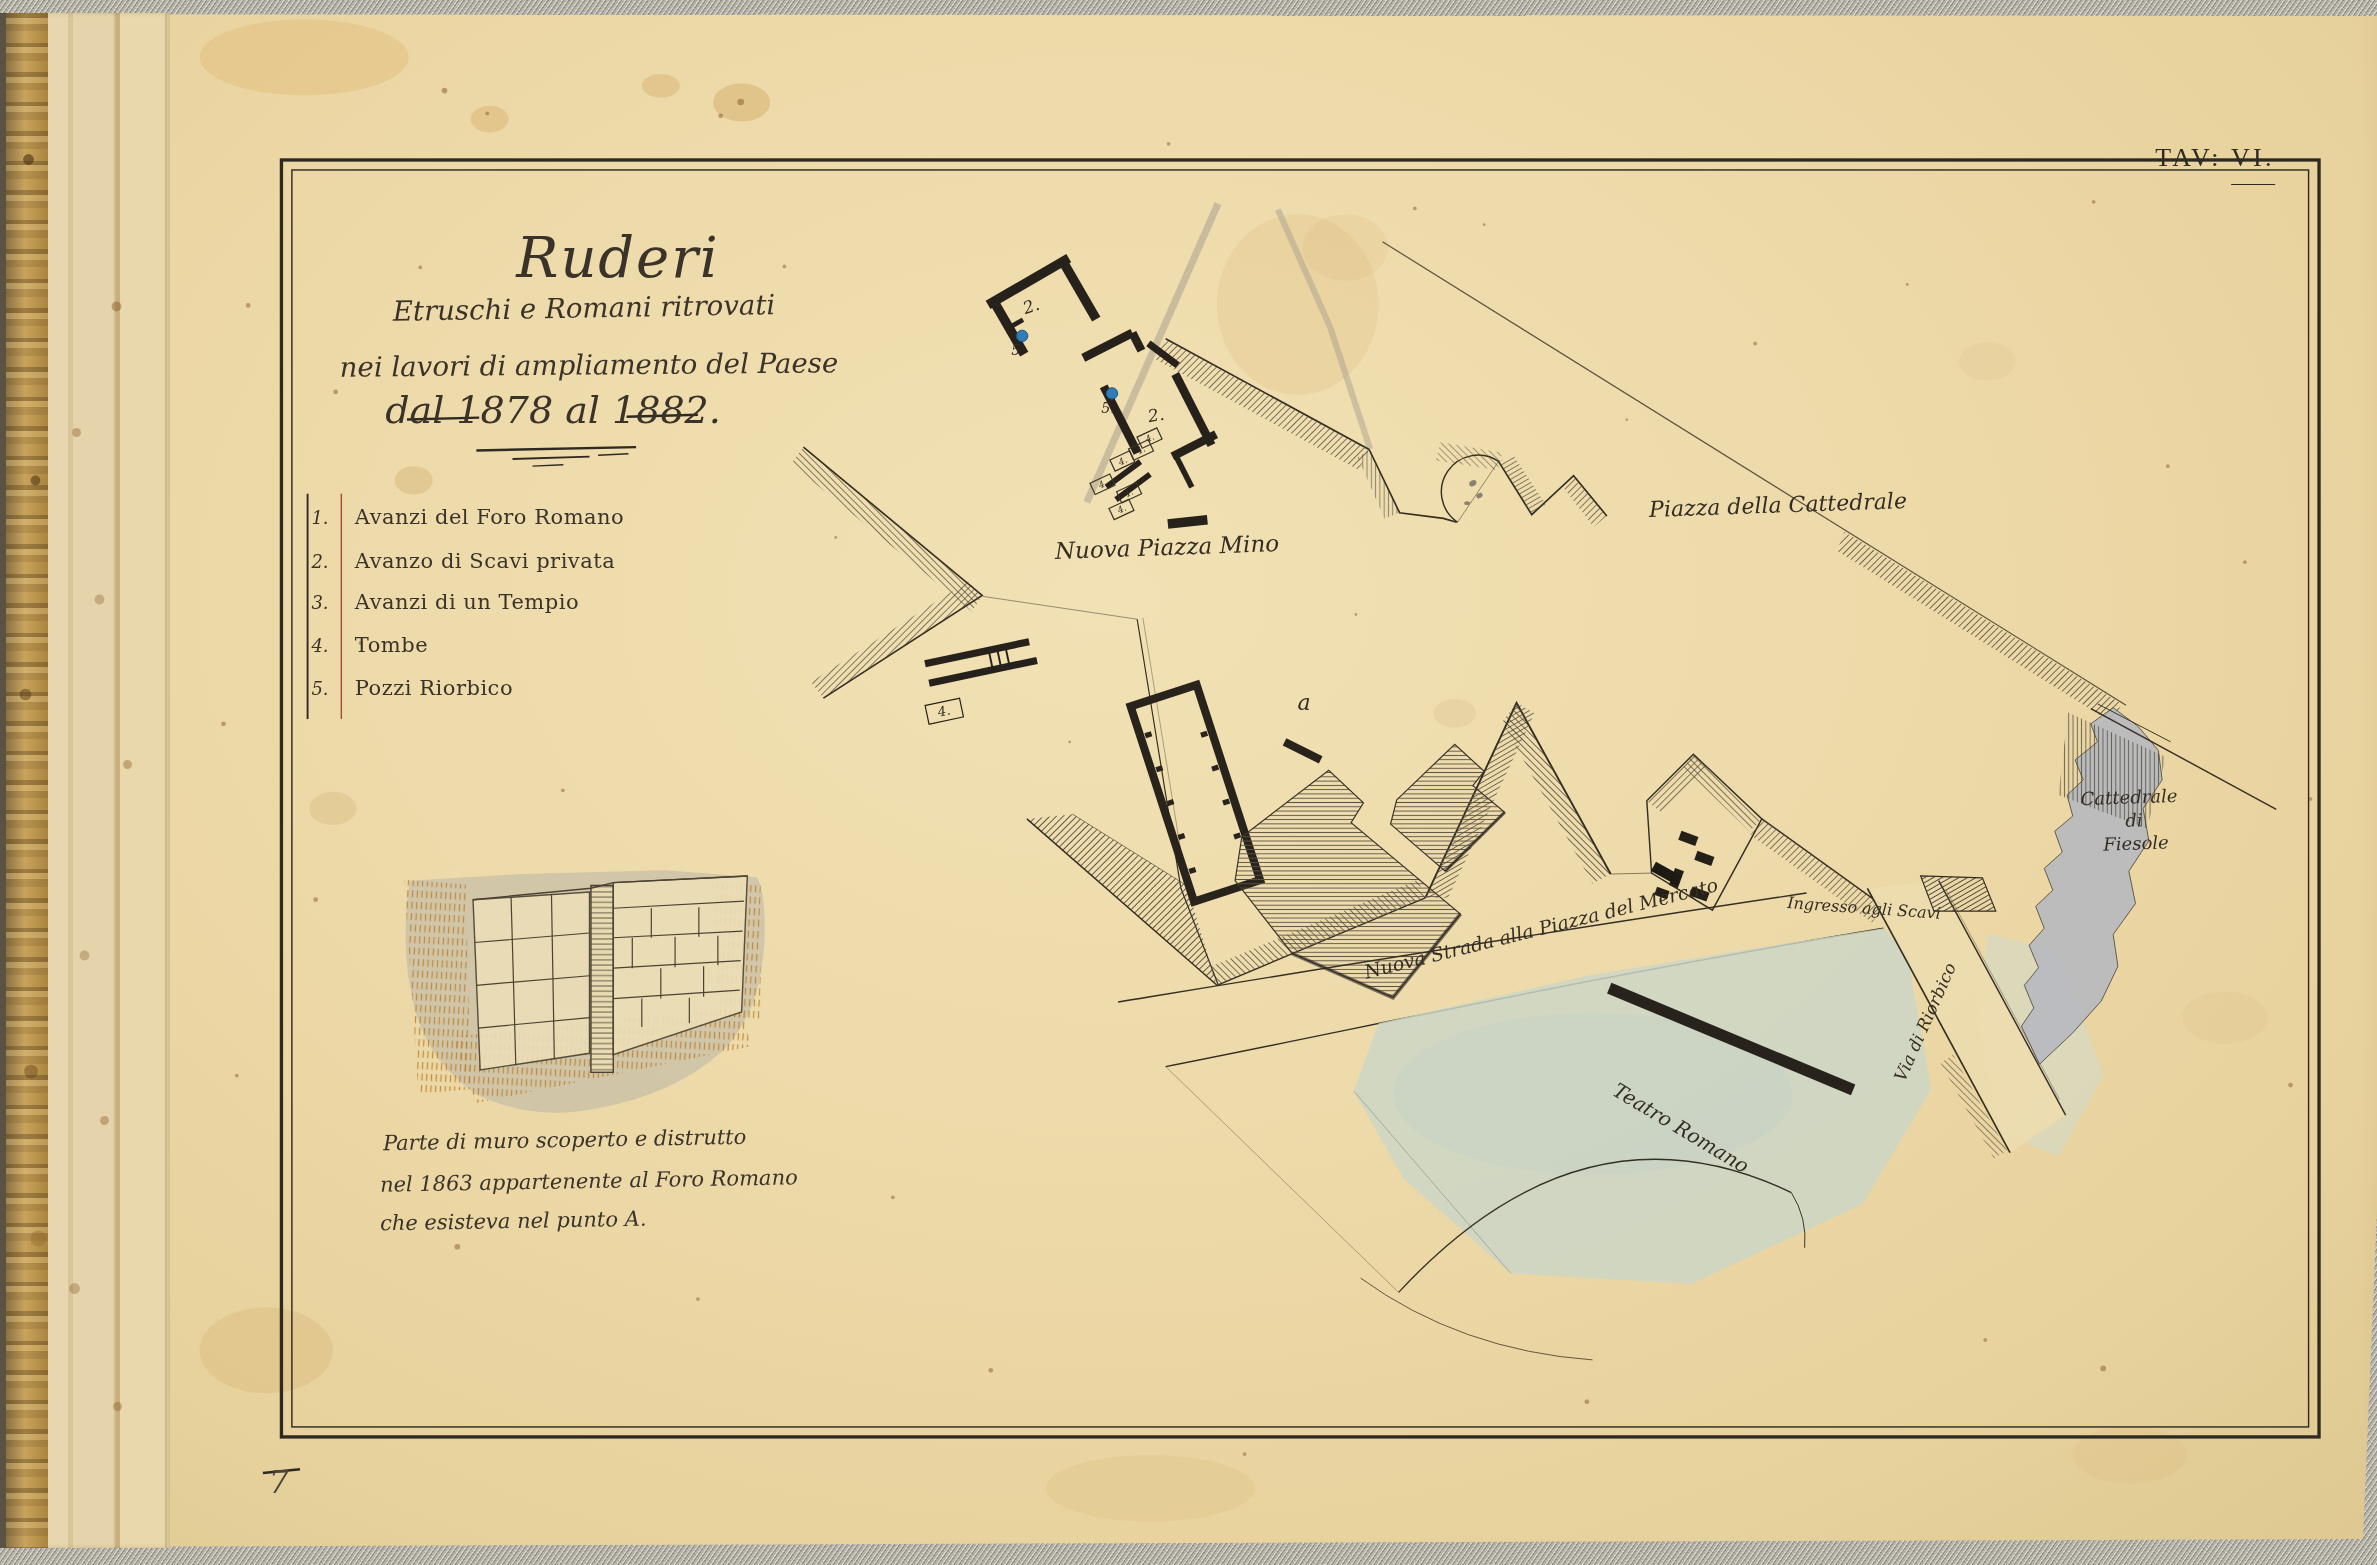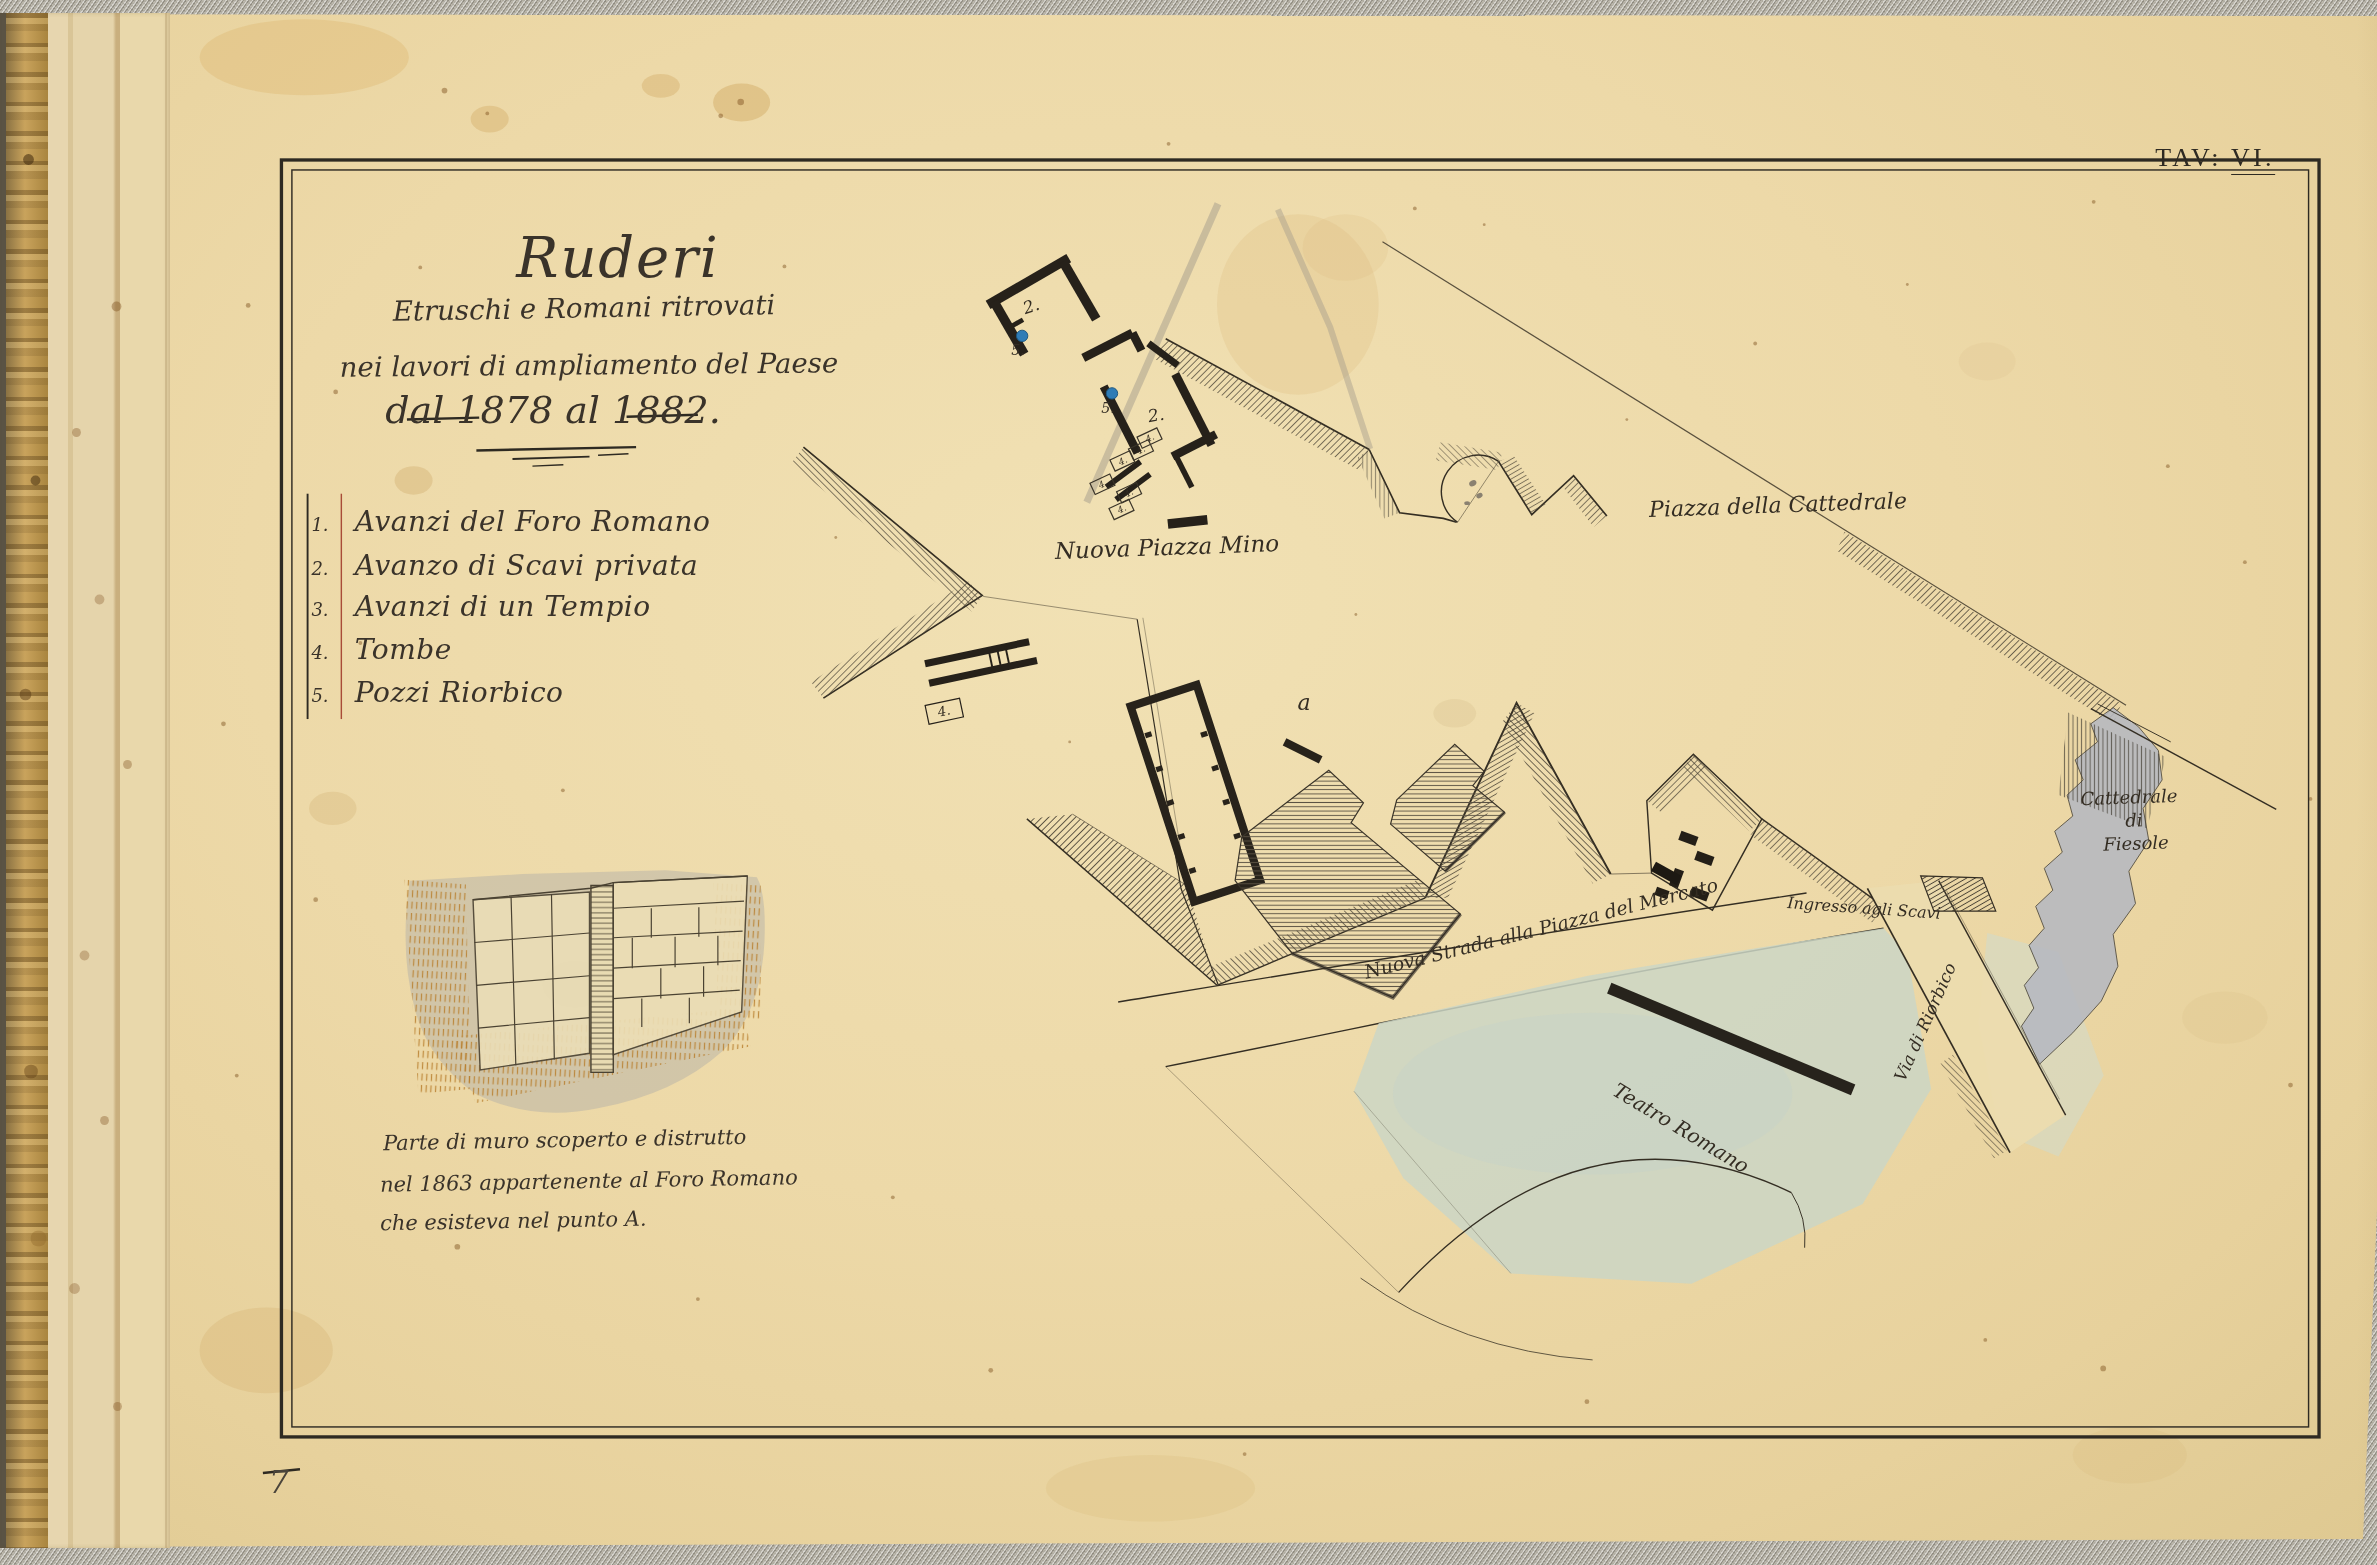--- a/index.html
+++ b/index.html
@@ -27,25 +27,25 @@
     box-shadow:26px 157px 0 2.9px rgba(62,40,12,.55),33px 478px 0 2.4px rgba(62,40,12,.5),
     23px 692px 0 3.3px rgba(80,50,15,.45),114px 304px 0 2.4px rgba(122,74,26,.4),
     74px 430px 0 1.9px rgba(122,74,26,.35),97px 597px 0 2.4px rgba(122,74,26,.3),
     125px 762px 0 1.9px rgba(122,74,26,.35),82px 953px 0 2.4px rgba(122,74,26,.3),
     102px 1118px 0 1.9px rgba(122,74,26,.35),72px 1286px 0 2.9px rgba(122,74,26,.3),
     115px 1404px 0 1.9px rgba(122,74,26,.35),28.5px 1069px 0 4.3px rgba(90,58,18,.4),
     36px 1236px 0 5.2px rgba(140,100,40,.35);}
   .hw{position:absolute;font-family:"DejaVu Serif",serif;font-style:italic;color:#3a332a;white-space:nowrap;transform:translate(-50%,-50%)}
   .hwleft{position:absolute;font-family:"DejaVu Serif",serif;font-style:italic;color:#3a332a;white-space:nowrap}
   .printed{font-style:normal;font-family:"Liberation Serif",serif;letter-spacing:3.3px;color:#2e2a22}
-  .printed .num{border-bottom:1.9px solid #2e2a22;padding-bottom:2px}
+  .printed .num{border-bottom:1.9px solid #2e2a22;padding-bottom:12px}
   .maplabel,.mapmarker{position:absolute;font-family:"DejaVu Serif",serif;font-style:italic;color:#342d23;white-space:nowrap}
   .legend-row{position:absolute;left:300px;white-space:nowrap}
   .legend-row .n{display:inline-block;width:40px;font-size:18px;font-style:italic;color:#3a332a;text-align:center}
-  .legend-row .t{display:inline-block;margin-left:12.4px;font-size:28px;font-style:italic;color:#3a332a;letter-spacing:0.5px}
+  .legend-row .t{display:inline-block;margin-left:12.4px;font-size:21px;color:#3a332a;letter-spacing:0.5px}
 </style>
 </head>
 <body>
 
 <div id="stage">
   <div class="sheet"></div>
 
   <svg class="art" viewBox="0 0 5164 3293" xmlns="http://www.w3.org/2000/svg">
     <defs>
       <pattern id="hH" width="10" height="9" patternUnits="userSpaceOnUse">

